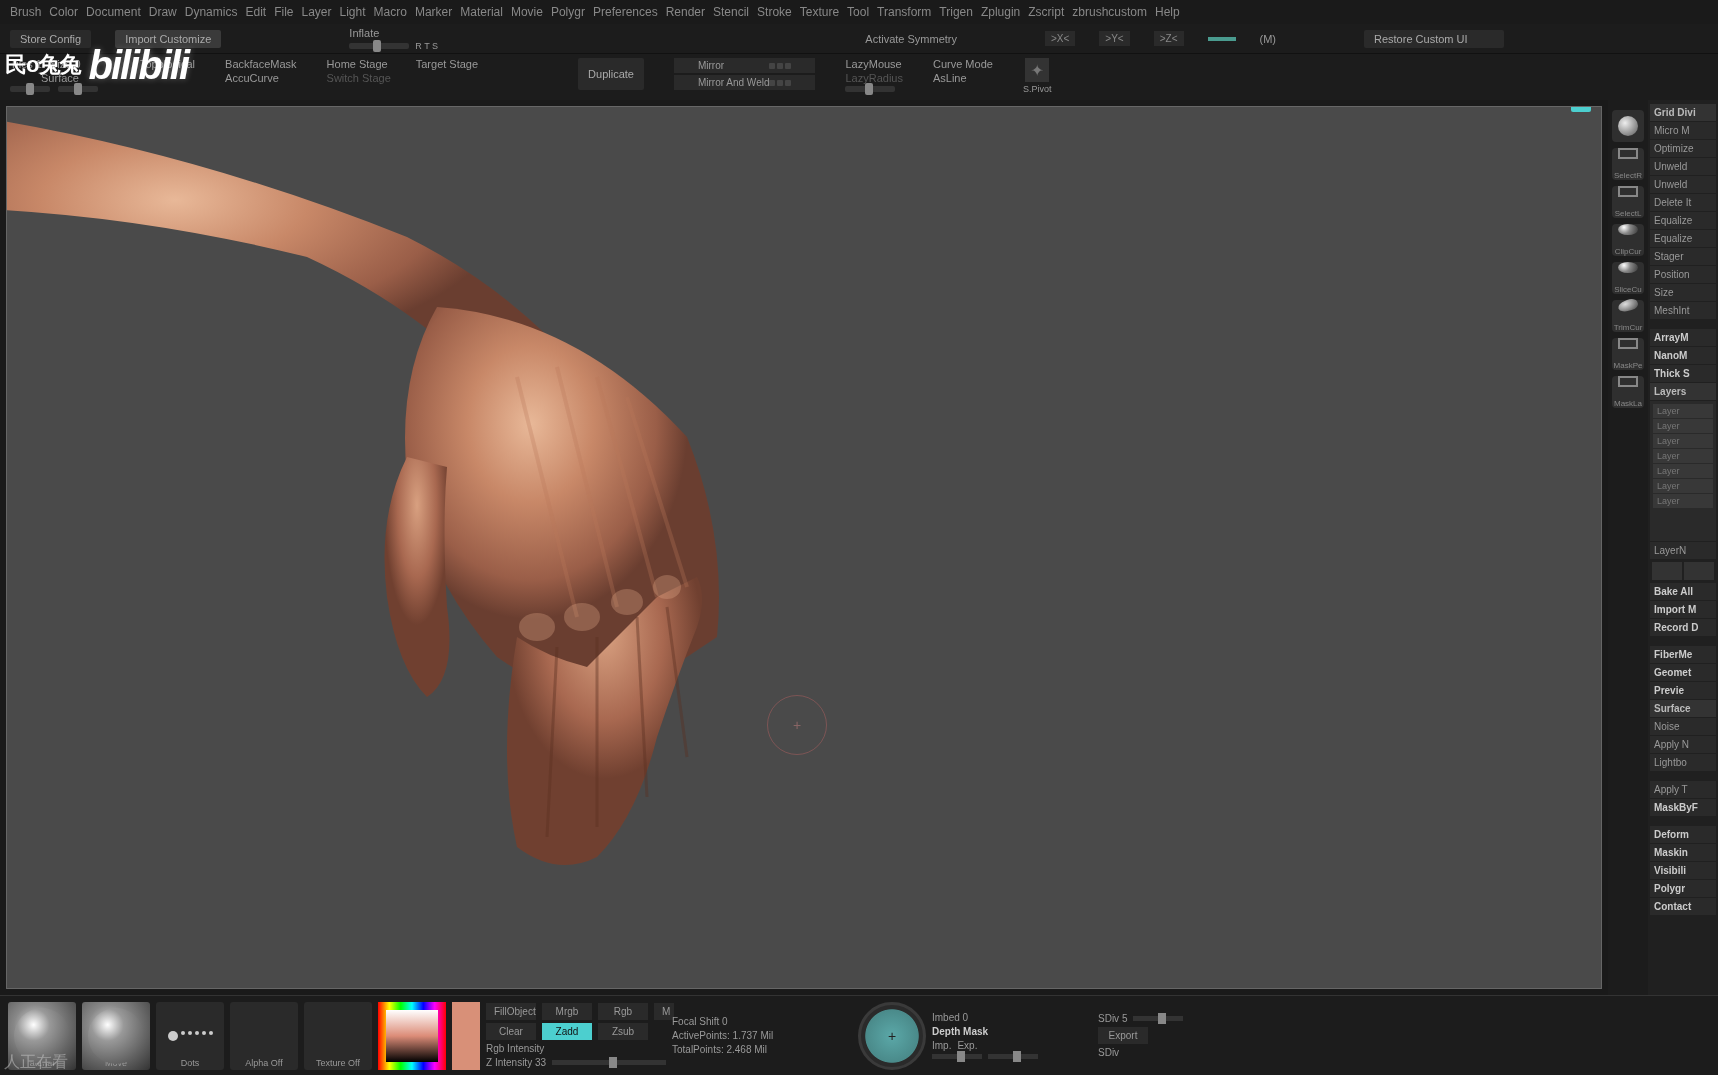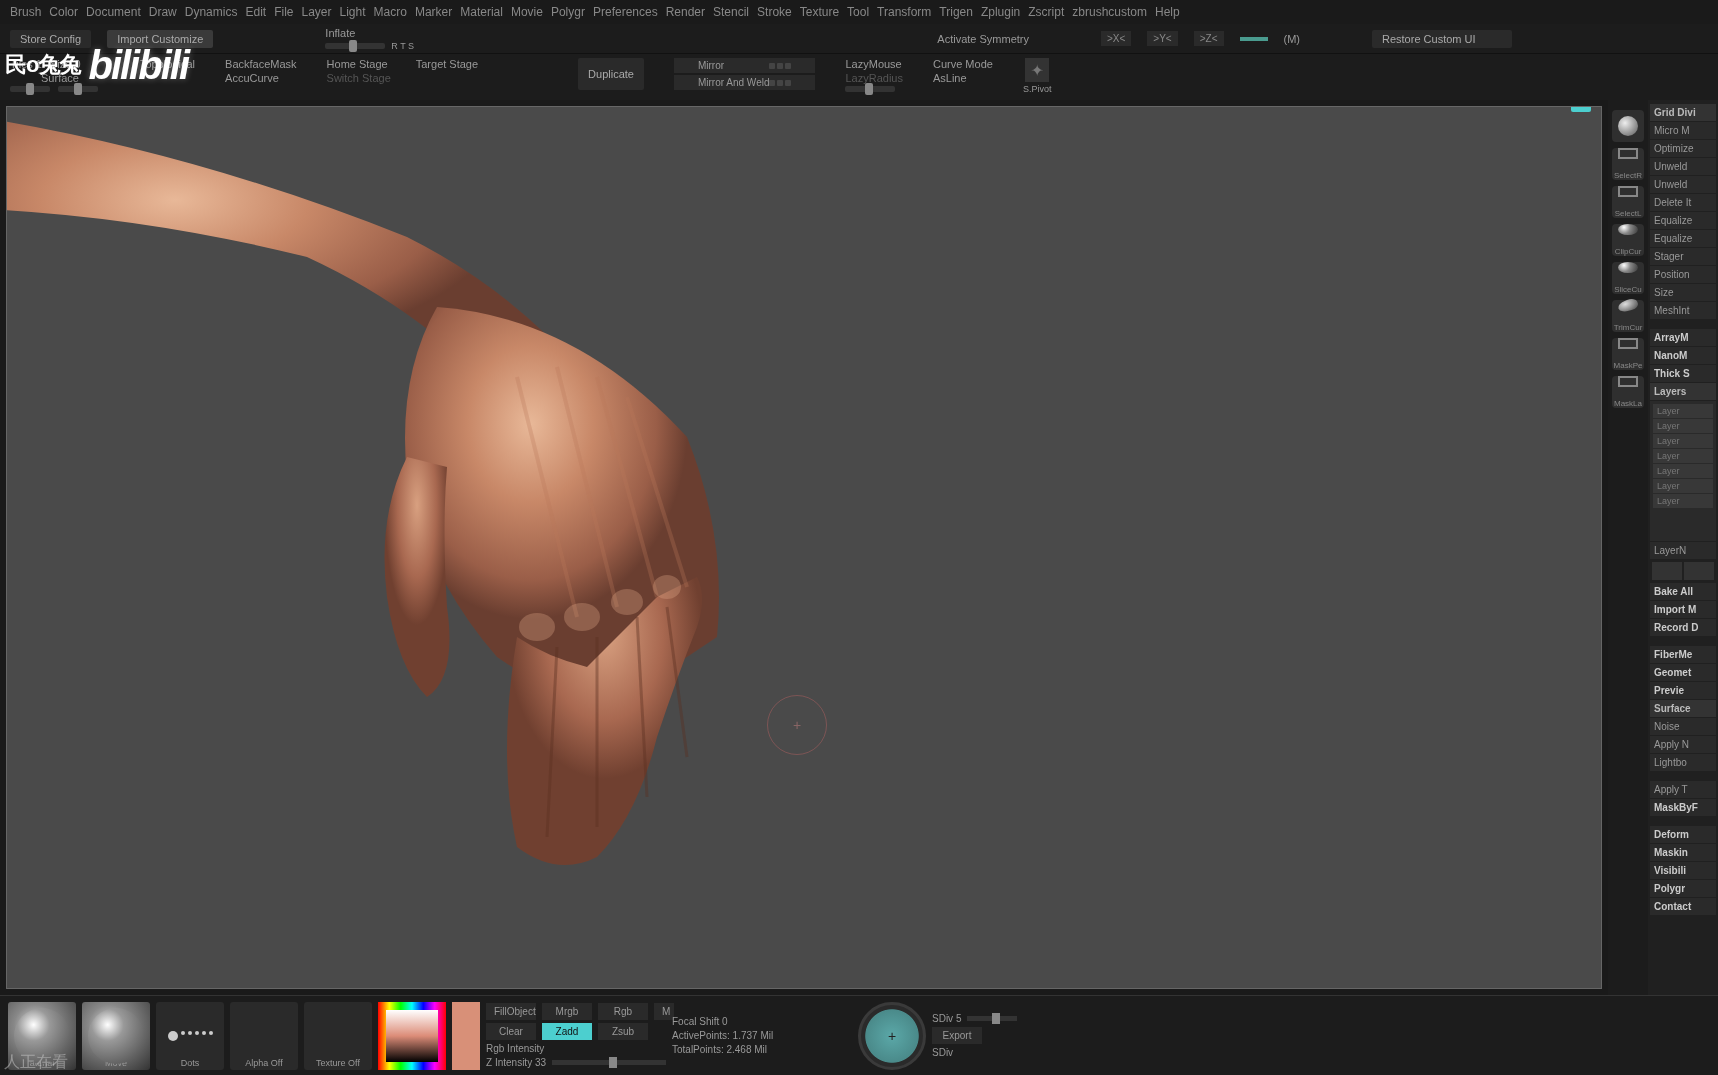--- a/index.html
+++ b/index.html
@@ -3,21 +3,21 @@
 <meta charset="utf-8">
 <style>
 * { margin: 0; padding: 0; box-sizing: border-box; font-family: Arial, sans-serif; }
 body { background: #1a1a1a; color: #999; font-size: 11px; width: 1718px; height: 1075px; overflow: hidden; user-select: none; }
 
 
 .menubar { display: flex; gap: 8px; padding: 4px 10px; background: #1a1a1a; height: 24px; align-items: center; }
 .menubar span { color: #888; cursor: pointer; font-size: 12px; }
 
 
-.toolbar-row { display: flex; align-items: center; height: 30px; padding: 0 10px; gap: 16px; background: #1c1c1c; border-bottom: 1px solid #111; }
+.toolbar-row { display: flex; align-items: center; height: 30px; padding: 0 10px; gap: 24px; background: #1c1c1c; border-bottom: 1px solid #111; }
 .tb-btn { background: #2a2a2a; padding: 3px 10px; color: #aaa; font-size: 11px; cursor: pointer; border-radius: 2px; }
 .tb-label { color: #999; font-size: 11px; }
 .slider-h { width: 60px; height: 6px; background: #333; position: relative; border-radius: 2px; }
 .slider-h::after { content: ''; position: absolute; width: 8px; height: 12px; background: #888; top: -3px; left: 40%; border-radius: 2px; }
 .sym-btn { background: #2a2a2a; padding: 2px 6px; color: #888; font-size: 10px; cursor: pointer; }
 .sym-btn.active { background: #4a9b8f; color: #fff; }
 
 
 .toolbar-row2 { display: flex; align-items: flex-start; height: 46px; padding: 4px 10px; gap: 30px; background: #1c1c1c; }
 .tb-group { display: flex; flex-direction: column; gap: 2px; }
@@ -398,20 +398,36 @@
     <div class="sc-row">
         <span class="sc-text">ActivePoints: 1.737 Mil</span>
       </div>
     <div class="sc-row">
         <span class="sc-text">TotalPoints: 2.468 Mil</span>
       </div>
   </div>
 
   <div class="depth-ring"></div>
 
+  <div class="shelf-controls" style="max-width:160px">
+    <div class="sc-row">
+        <span class="sc-text">Imbed 0</span>
+      </div>
+    <div class="sc-row">
+        <span class="sc-text" style="font-weight:bold;color:#ccc">Depth Mask</span>
+      </div>
+    <div class="sc-row">
+      <span class="sc-text">Imp.</span>
+      <span class="sc-text">Exp.</span>
+    </div>
+    <div class="sc-row">
+      <div class="sc-slider" style="max-width:50px"></div>
+      <div class="sc-slider" style="max-width:50px"></div>
+    </div>
+  </div>
 
   <div class="shelf-controls" style="max-width:120px">
     <div class="sc-row">
         <span class="sc-text">SDiv 5</span>
         <div class="sc-slider" style="max-width:50px"></div>
       </div>
     <div class="sc-row">
         <div class="sc-btn">Export</div>
       </div>
     <div class="sc-row">

